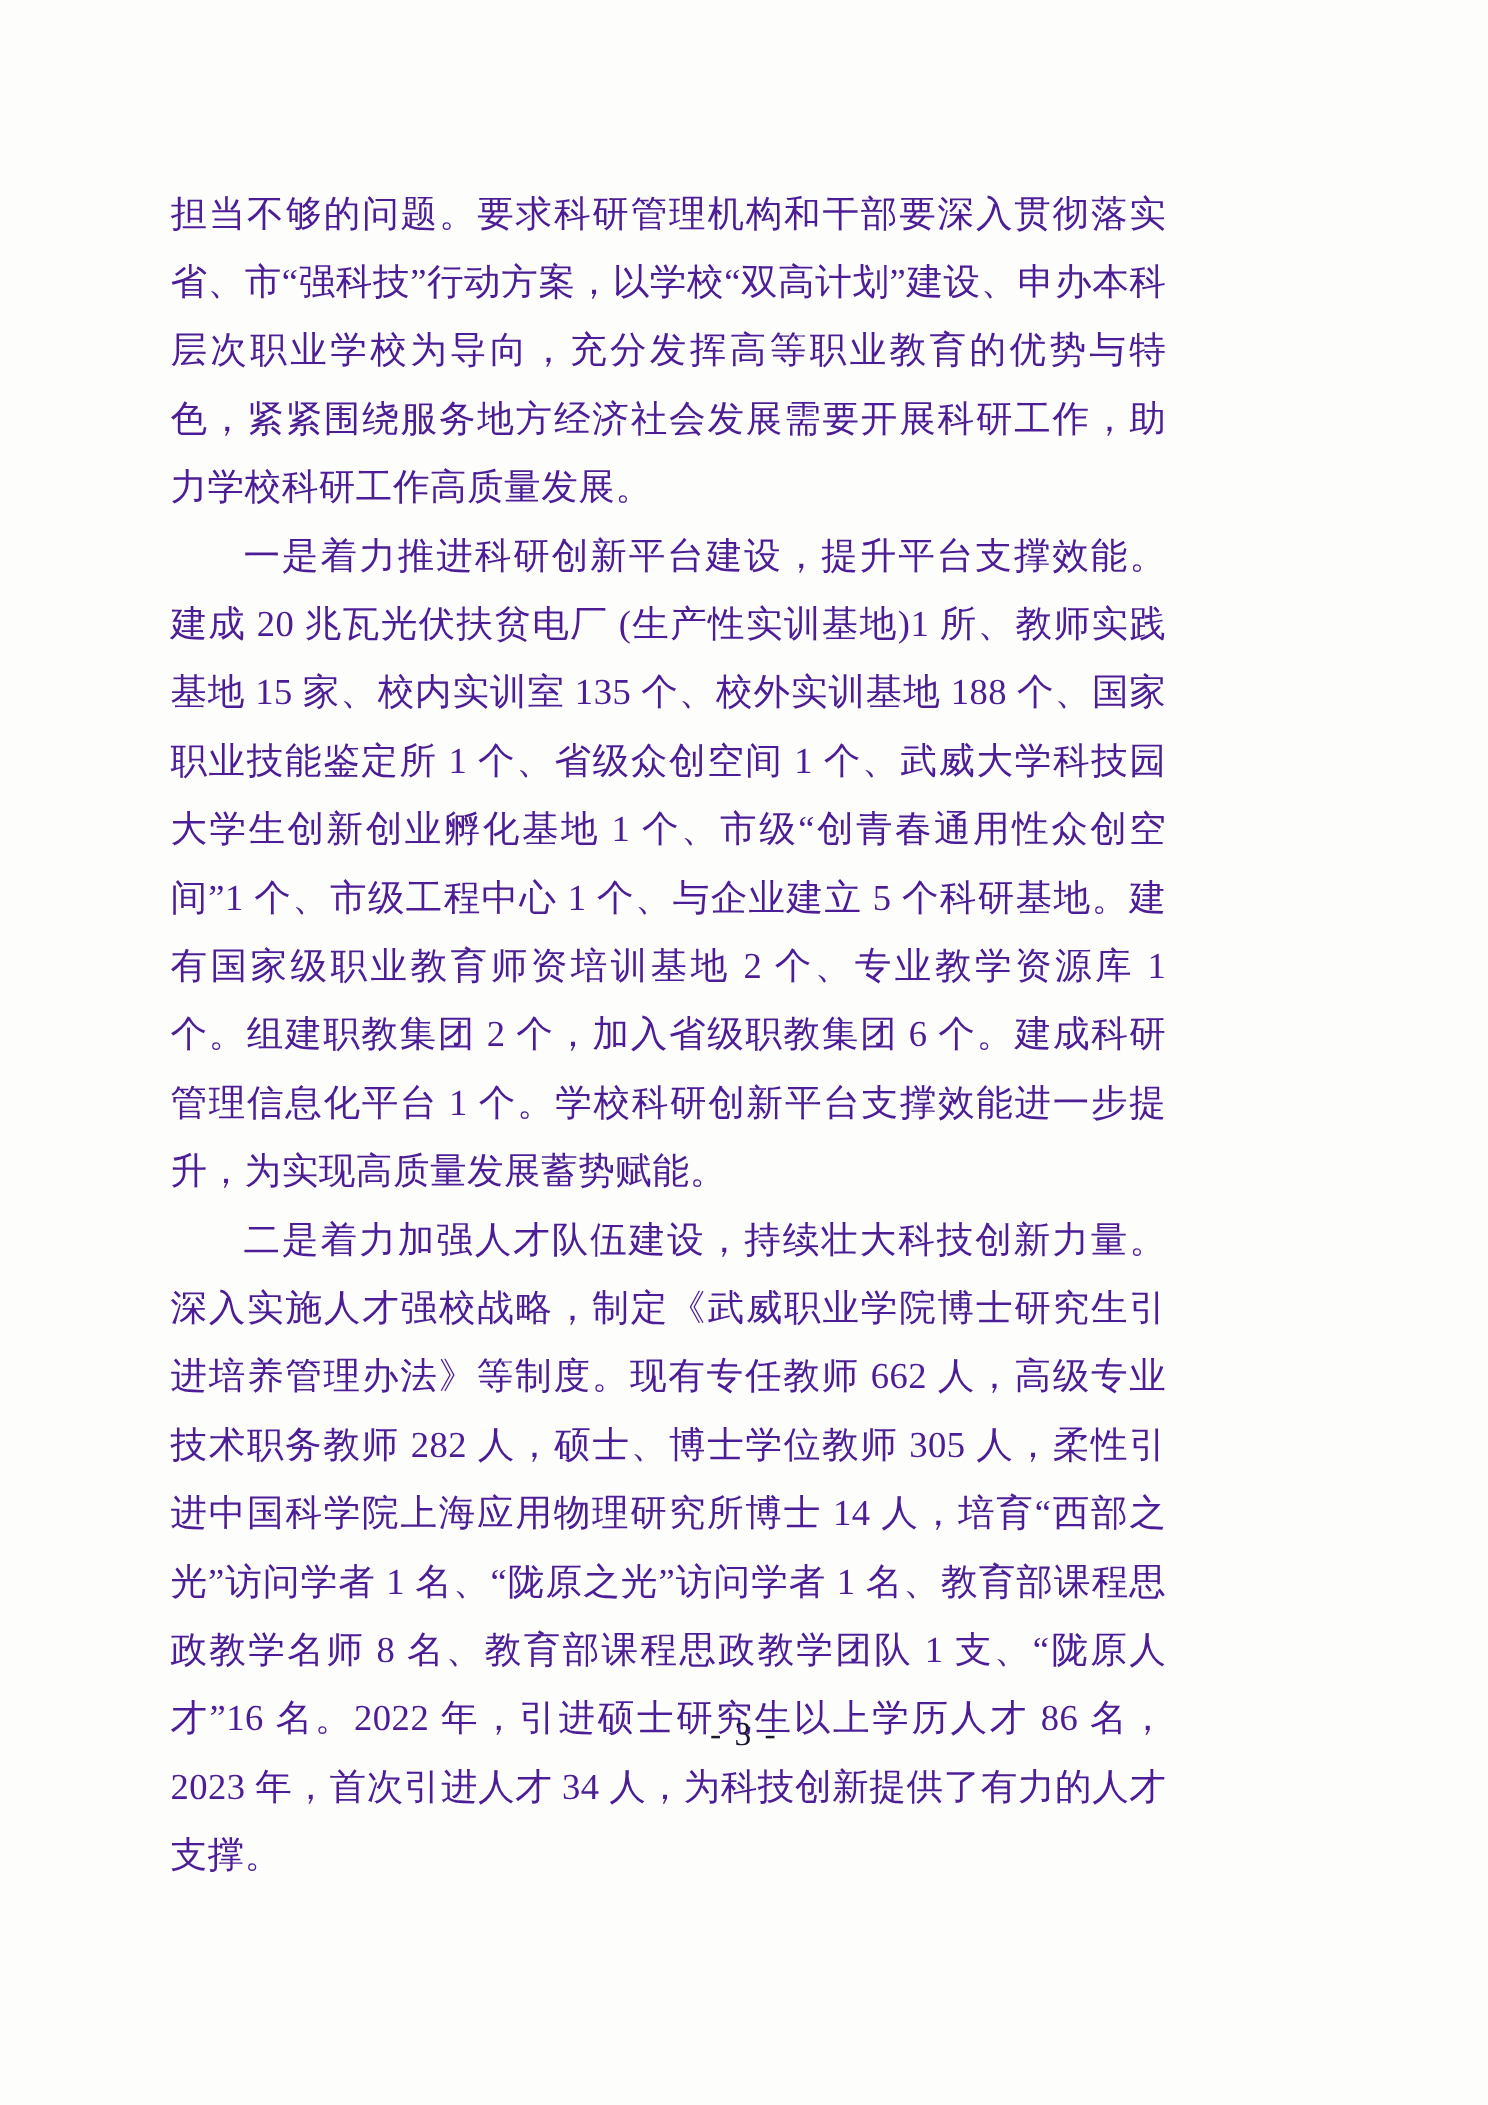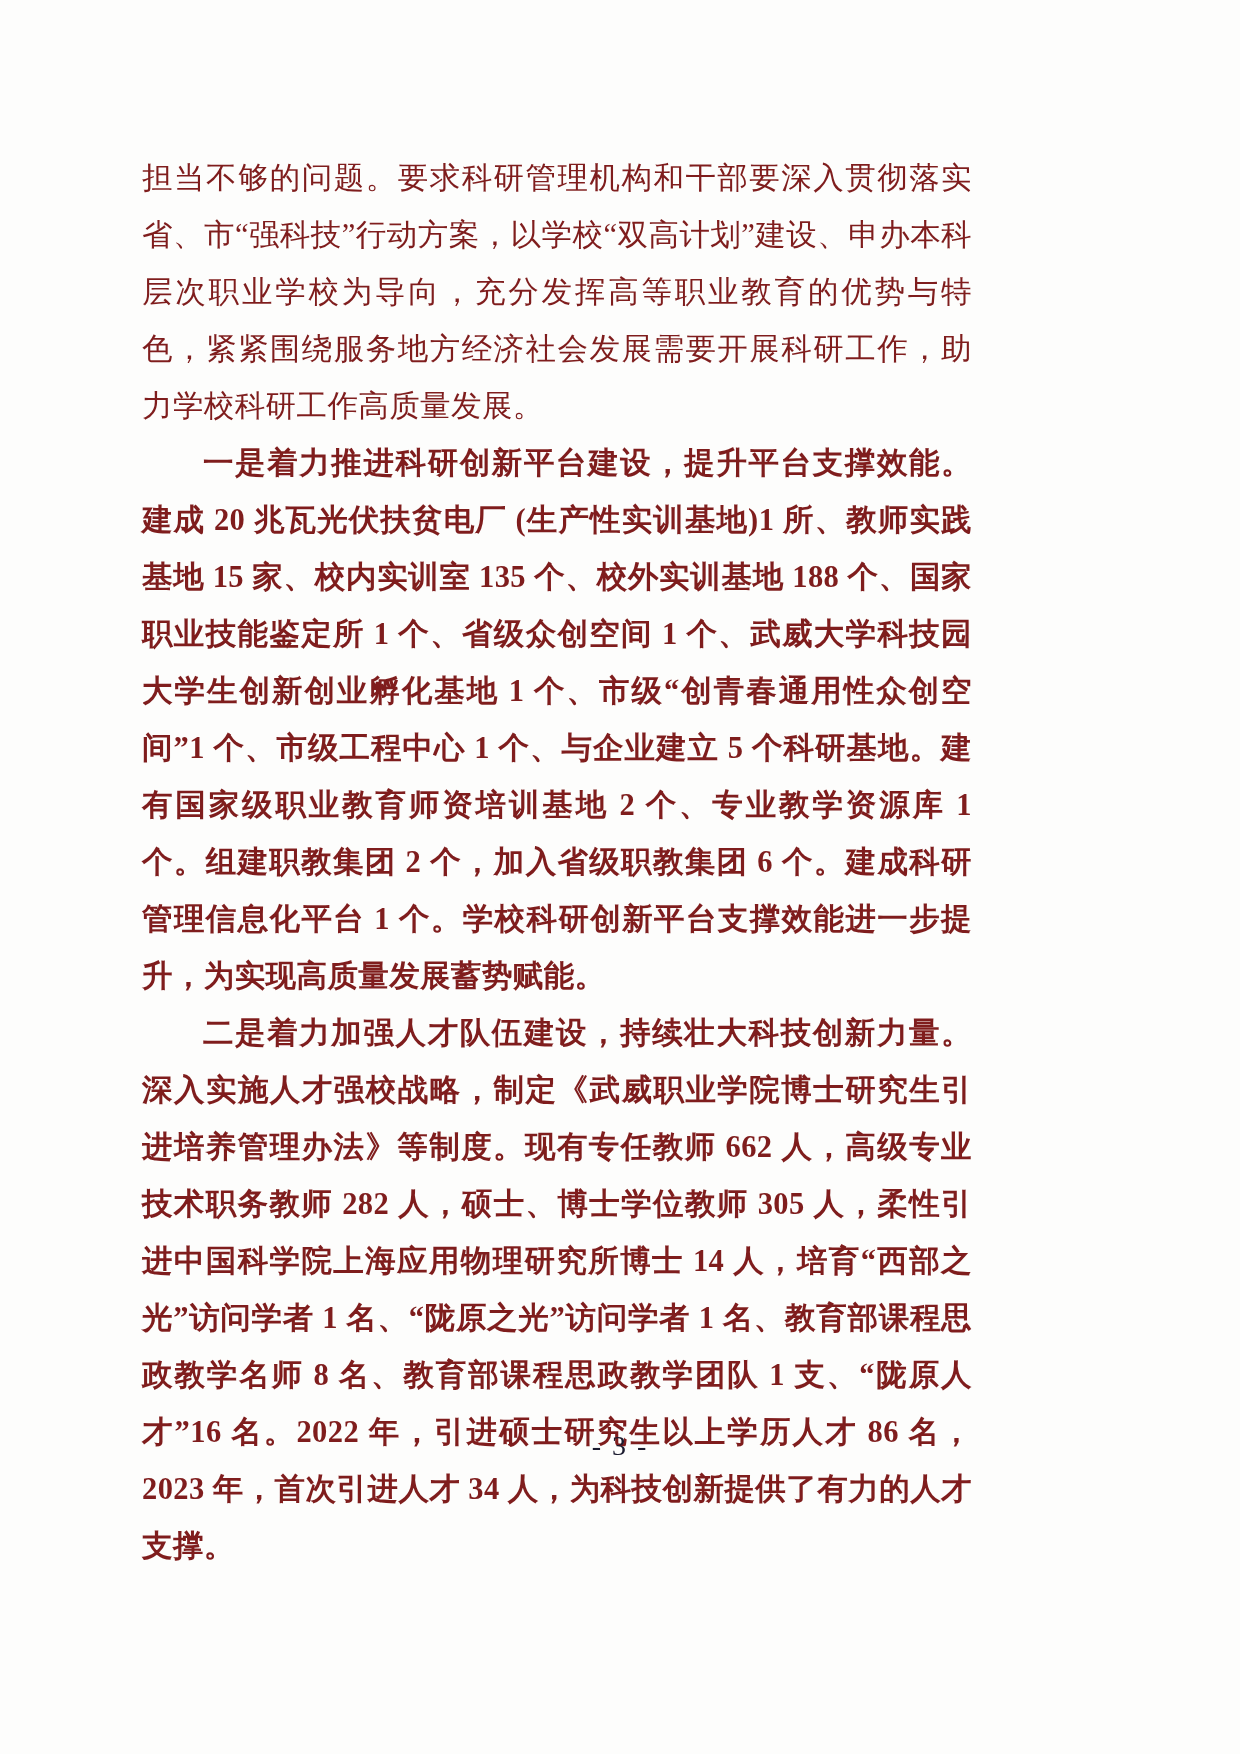--- a/index.html
+++ b/index.html
@@ -18,30 +18,29 @@
   .doc-body {
     position: absolute;
     left: 142px;
     top: 150px;
     width: 830px;
   }
   .para {
     font-family: "Liberation Serif", "DejaVu Serif", serif;
     font-size: 30.5px;
     line-height: 57px;
-    color: #7f1d1d;
+    color: #4c1d95;
     text-align: justify;
     text-justify: inter-ideograph;
     margin: 0 0 0 0;
     letter-spacing: 0.4px;
     white-space: pre-wrap;
   }
   .para.indent {
     text-indent: 61px;
-    font-weight: bold;
   }
   .page-number {
     position: absolute;
     left: 0;
     right: 0;
     top: 1430px;
     text-align: center;
     font-family: "Liberation Serif", "DejaVu Serif", serif;
     font-size: 28px;
     color: #1a1a2e;

